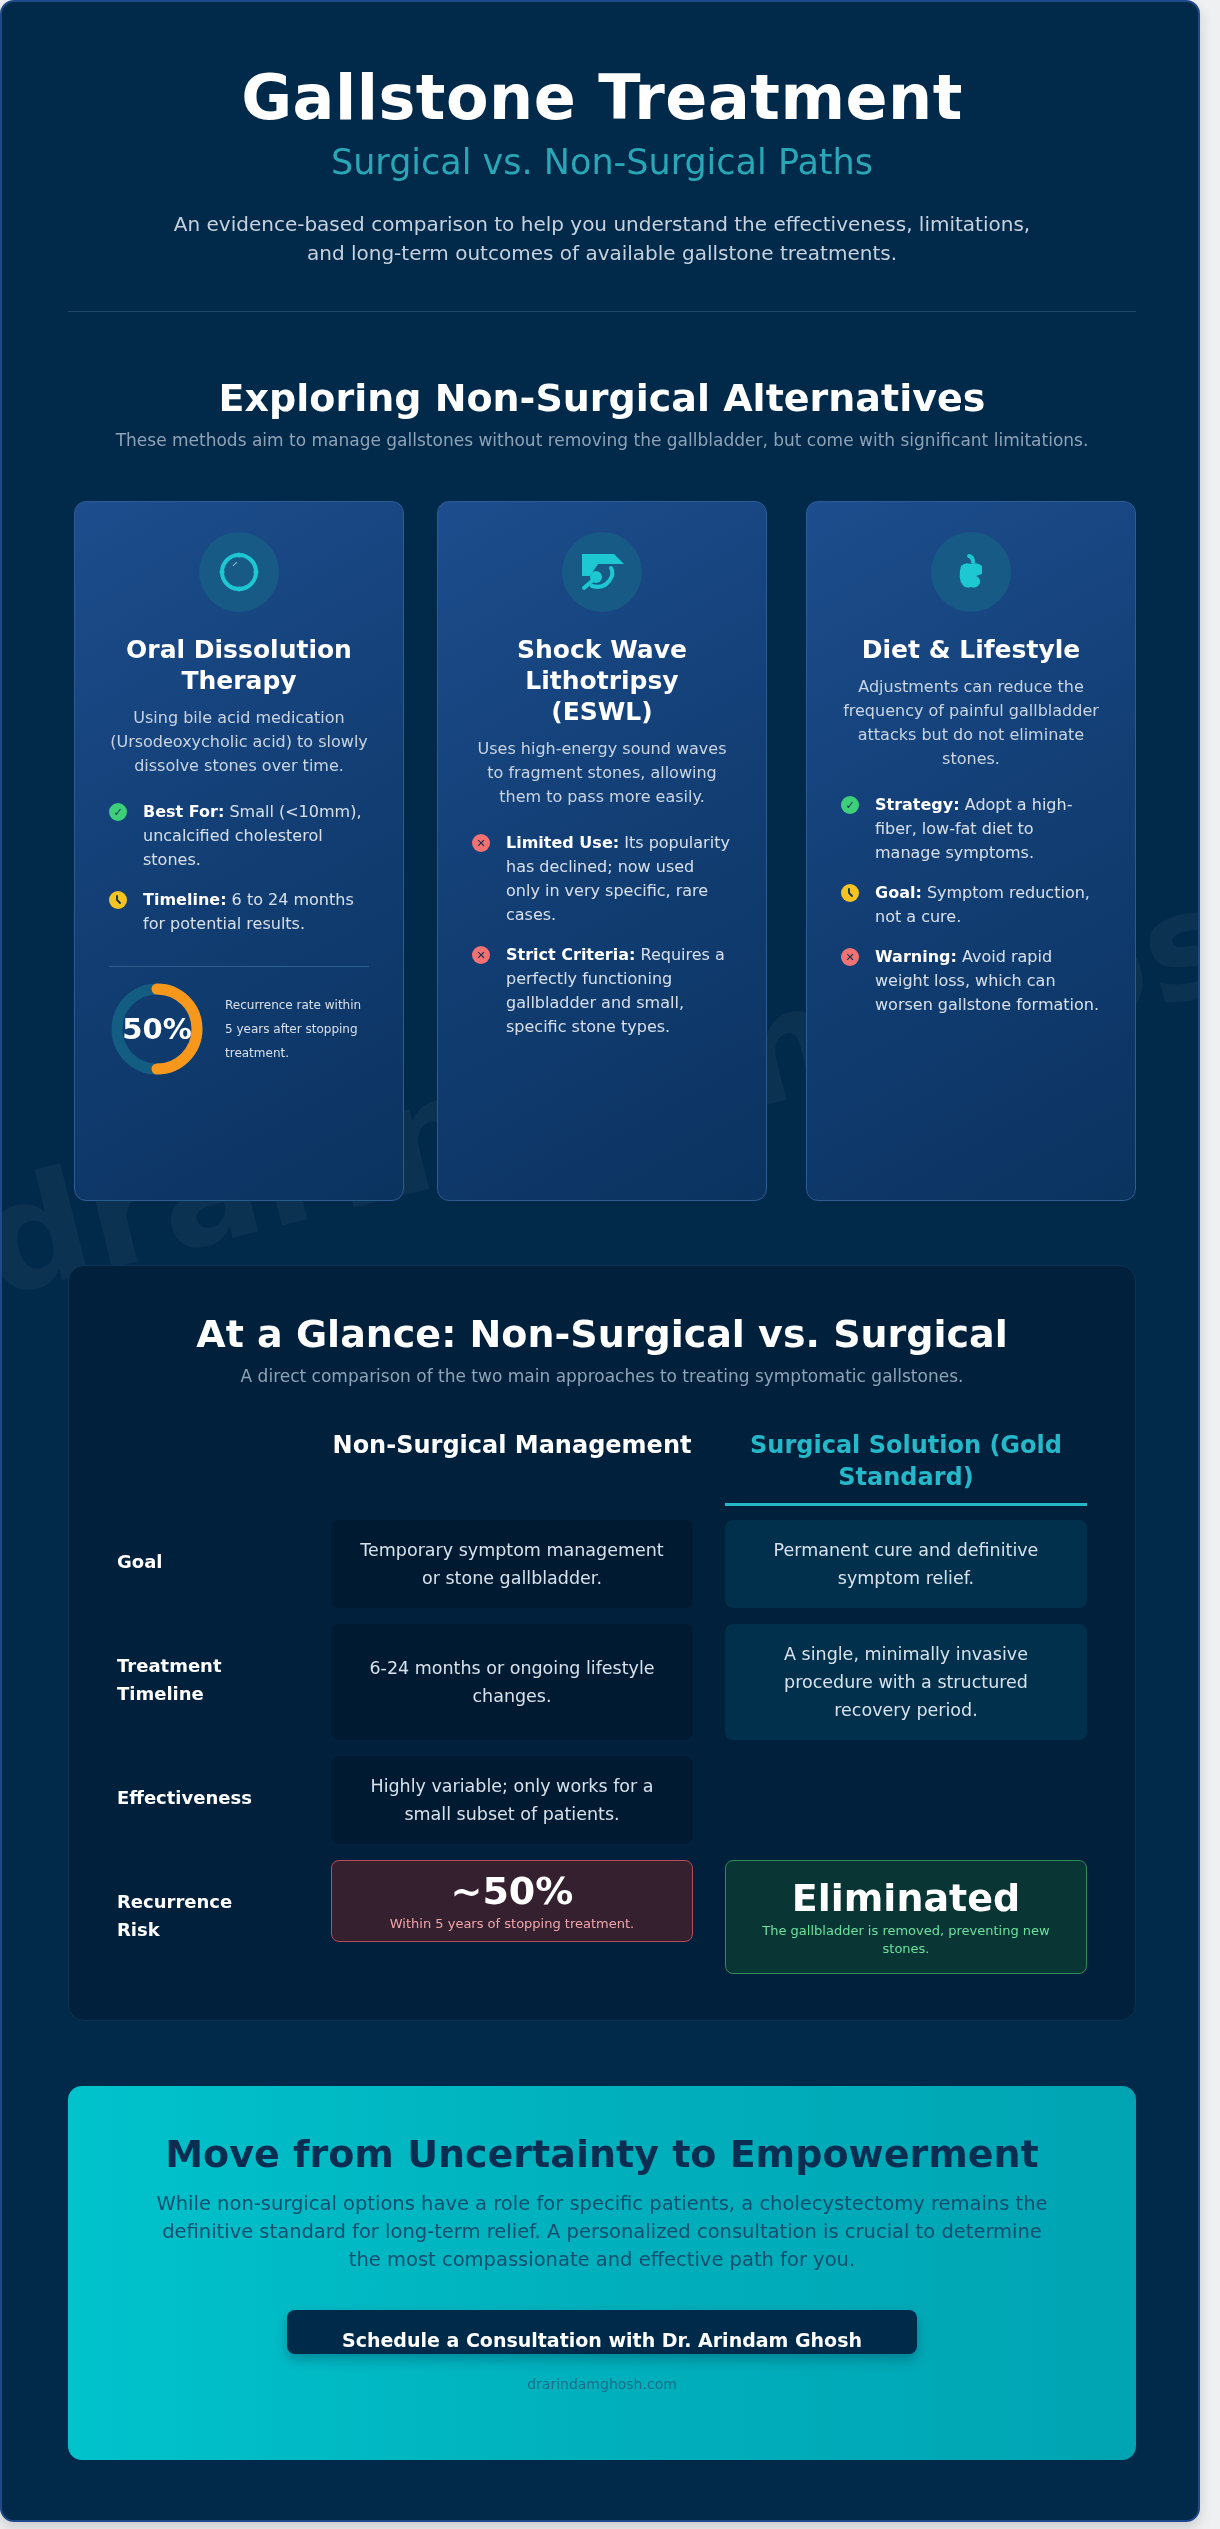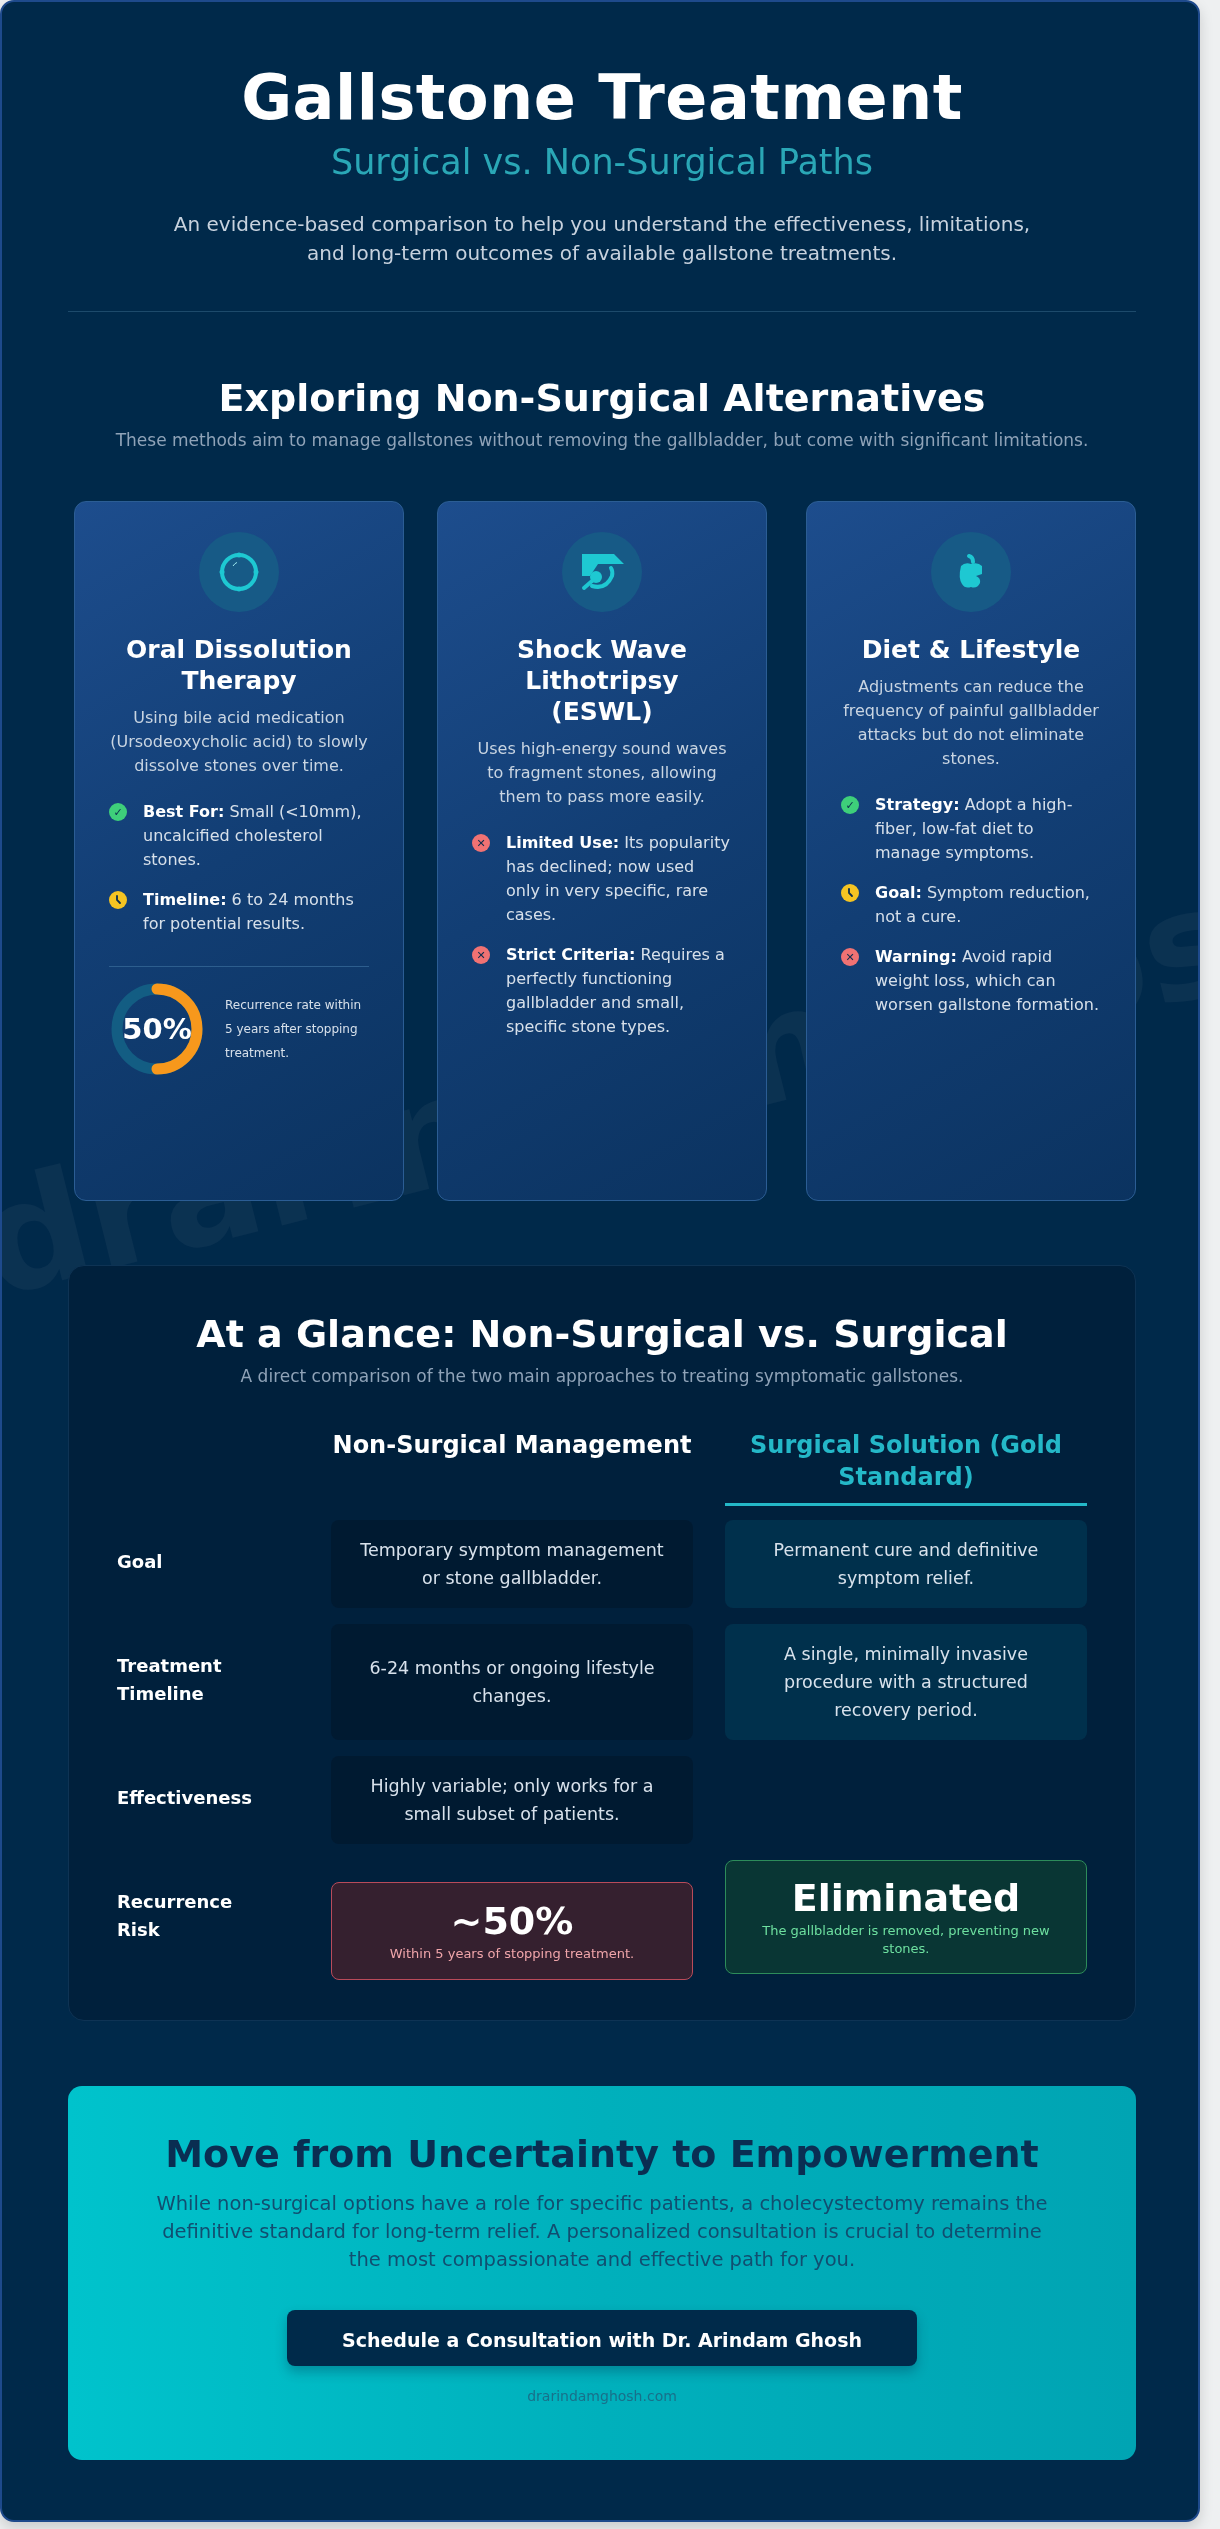--- a/index.html
+++ b/index.html
@@ -110,21 +110,21 @@
   .risk-small-sg { font-size: 13px; color: #6ee0a0; line-height: 18px; margin-top: 2px; }
 
   .cta {
     position: absolute; left: 66px; top: 2084px; width: 1068px; height: 374px;
     background: linear-gradient(90deg, #00c3cc 0%, #00b0bc 50%, #00a4b3 100%);
     border-radius: 14px; text-align: center; z-index: 1;
   }
   .cta h2 { font-size: 38px; font-weight: bold; color: #0a2e52; line-height: 48px; margin-top: 44px; }
   .cta p { font-size: 19.5px; color: #114e70; line-height: 28px; width: 900px; margin: 12px auto 0; }
   .cta-btn {
-    display: inline-block; margin-top: 36px; width: 630px; height: 56px;
+    display: inline-block; margin-top: 36px; width: 630px; height: 44px;
     background: #002a4a; color: #fff; border-radius: 8px;
     font-size: 19px; font-weight: bold; line-height: 60px;
     box-shadow: 0 6px 12px rgba(0,40,70,0.3);
     cursor: pointer;
   }
   .cta .site { font-size: 14px; color: #18708a; margin-top: 22px; }
 </style>
 </head>
 <body>
 
@@ -251,21 +251,21 @@
     <div class="cell sg" style="top:254px;height:88px;">Permanent cure and definitive symptom relief.</div>
 
     <div class="row-label" style="top:386px;">Treatment Timeline</div>
     <div class="cell ns" style="top:358px;height:116px;">6-24 months or ongoing lifestyle changes.</div>
     <div class="cell sg" style="top:358px;height:116px;">A single, minimally invasive procedure with a structured recovery period.</div>
 
     <div class="row-label" style="top:518px;">Effectiveness</div>
     <div class="cell ns" style="top:490px;height:88px;">Highly variable; only works for a small subset of patients.</div>
 
     <div class="row-label" style="top:622px;">Recurrence Risk</div>
-    <div class="cell ns risk-ns" style="top:616px;height:98px;">
+    <div class="cell ns risk-ns" style="top:594px;height:82px;">
       <div class="risk-big">~50%</div>
       <div class="risk-small-ns">Within 5 years of stopping treatment.</div>
     </div>
     <div class="cell sg risk-sg" style="top:594px;height:114px;">
       <div class="risk-big">Eliminated</div>
       <div class="risk-small-sg">The gallbladder is removed, preventing new stones.</div>
     </div>
   </section>
 
   <section class="cta">

